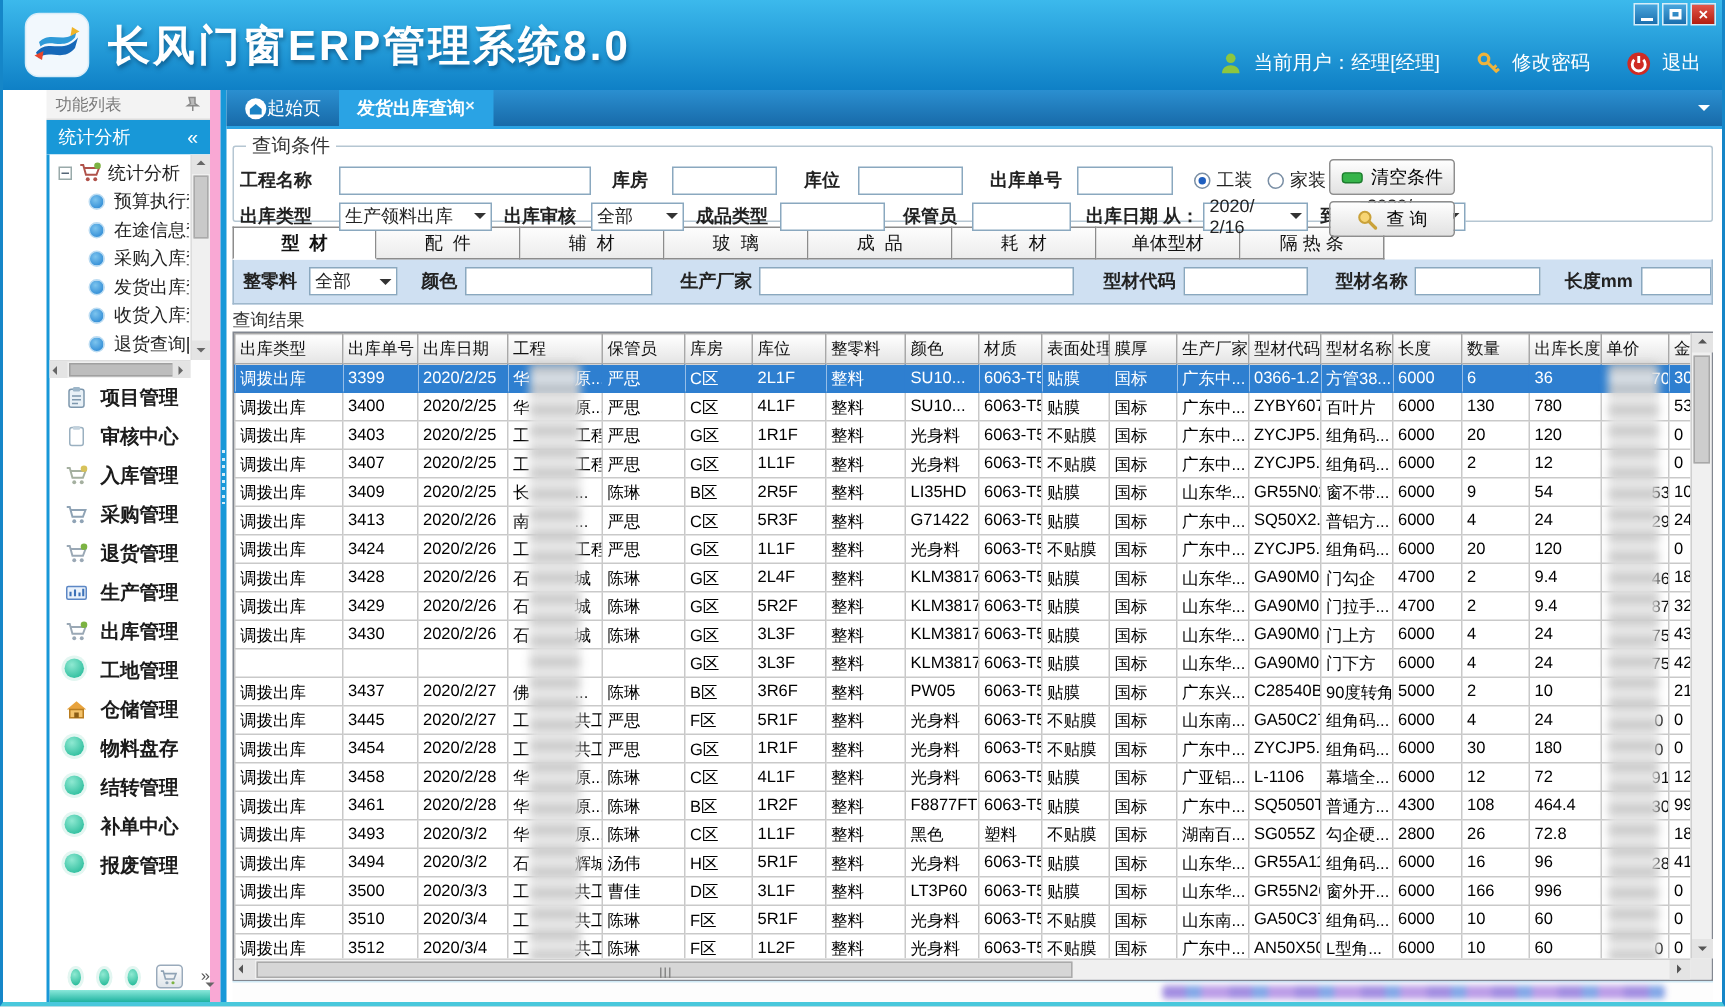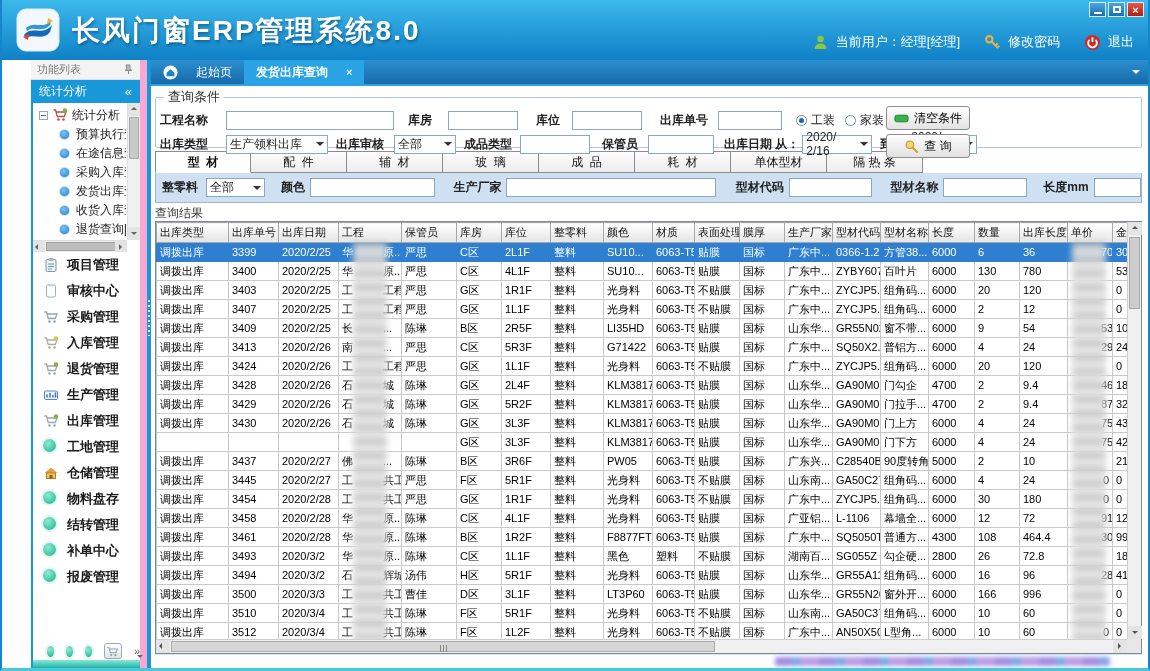--- a/index.html
+++ b/index.html
@@ -67,21 +67,21 @@
   .teal-strip { height:8px; background:linear-gradient(#8ae8da,#1fb3a0); border-left:2px solid #1898d8; }
 
   .splitter { width:4px; background:#1898d8; position:relative; cursor:col-resize; }
   .splitter .grip { position:absolute; top:240px; left:1px; width:2px; height:36px;
                     background:repeating-linear-gradient(#d9edf8 0 2px, transparent 2px 5px); }
 
   
   .main { flex:1; display:flex; flex-direction:column; min-width:0; }
   .tabstrip { height:26px; background:linear-gradient(#2b8fd0,#176aa9); border-bottom:2px solid #2aa3e4;
               display:flex; align-items:flex-end; position:relative; }
-  .tab { height:24px; display:flex; align-items:center; gap:18px; padding:0 12px; color:#fff; font-size:12px; cursor:pointer; }
+  .tab { height:24px; display:flex; align-items:center; gap:0; padding:0 12px; color:#fff; font-size:12px; cursor:pointer;font-family:Liberation Mono, monospace; }
   .tab.active { background:#2aa3e4; font-weight:bold; }
   .closex { font-size:11px; opacity:.9; cursor:pointer; }
   .homeic { width:15px; height:15px; }
   .strip-arrow { position:absolute; right:8px; top:10px; width:0; height:0;
                  border:4px solid transparent; border-top-color:#fff; cursor:pointer; }
 
   .content { flex:1; padding:2px 6px 0 4px; background:#fff; overflow:hidden; }
 
   fieldset.qbox { border:1px solid #b5c6d2; border-radius:2px; height:60px; position:relative; padding:2px 4px; }
   fieldset.qbox legend { font-size:13px; color:#333; padding:0 4px; margin-left:4px; }
@@ -269,34 +269,34 @@
           </div>
           <div class="mitem">
             <span class="cicon"><svg viewBox="0 0 16 16">
                 <rect x="3.5" y="2" width="9" height="12" rx="1.5" fill="#fff" stroke="#9ab0c0"></rect>
                 <rect x="5.5" y="1" width="5" height="2.5" rx="1" fill="#c3d2dd"></rect>
               </svg></span>
             <span>审核中心</span>
           </div>
           <div class="mitem">
             <span class="cicon"><svg viewBox="0 0 16 16">
-                <path d="M1.5 3h2l1.8 6.5h7L14 5H4.5" fill="none" stroke="#8fa3b5" stroke-width="1.3"></path>
-                <circle cx="6.5" cy="12.5" r="1.3" fill="#8fa3b5"></circle>
-                <circle cx="11.5" cy="12.5" r="1.3" fill="#8fa3b5"></circle>
-              </svg></span>
-            <span>采购管理</span>
-          </div>
-          <div class="mitem">
-            <span class="cicon"><svg viewBox="0 0 16 16">
                 <path d="M1.5 3h2l1.8 6.5h7L14 5H4.5" fill="none" stroke="#a5b0a0" stroke-width="1.3"></path>
                 <circle cx="6.5" cy="12.5" r="1.3" fill="#a5b0a0"></circle>
                 <circle cx="11.5" cy="12.5" r="1.3" fill="#a5b0a0"></circle>
                 <circle cx="13" cy="3.5" r="2.2" fill="#d7c25a"></circle>
               </svg></span>
             <span>入库管理</span>
+          </div>
+          <div class="mitem">
+            <span class="cicon"><svg viewBox="0 0 16 16">
+                <path d="M1.5 3h2l1.8 6.5h7L14 5H4.5" fill="none" stroke="#8fa3b5" stroke-width="1.3"></path>
+                <circle cx="6.5" cy="12.5" r="1.3" fill="#8fa3b5"></circle>
+                <circle cx="11.5" cy="12.5" r="1.3" fill="#8fa3b5"></circle>
+              </svg></span>
+            <span>采购管理</span>
           </div>
           <div class="mitem">
             <span class="cicon"><svg viewBox="0 0 16 16">
                 <path d="M1.5 3h2l1.8 6.5h7L14 5H4.5" fill="none" stroke="#9aa8b5" stroke-width="1.3"></path>
                 <circle cx="6.5" cy="12.5" r="1.3" fill="#9aa8b5"></circle>
                 <circle cx="11.5" cy="12.5" r="1.3" fill="#9aa8b5"></circle>
                 <circle cx="13" cy="3.5" r="2.2" fill="#7cb342"></circle>
               </svg></span>
             <span>退货管理</span>
           </div>

